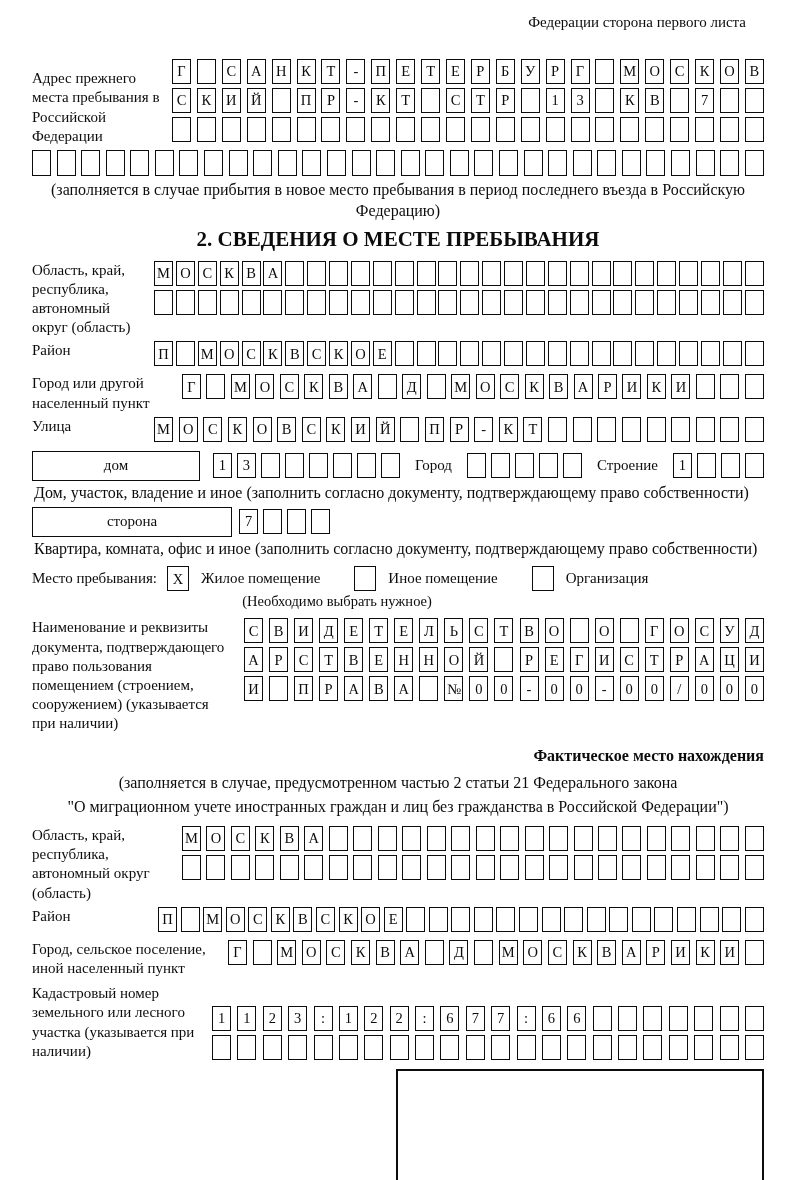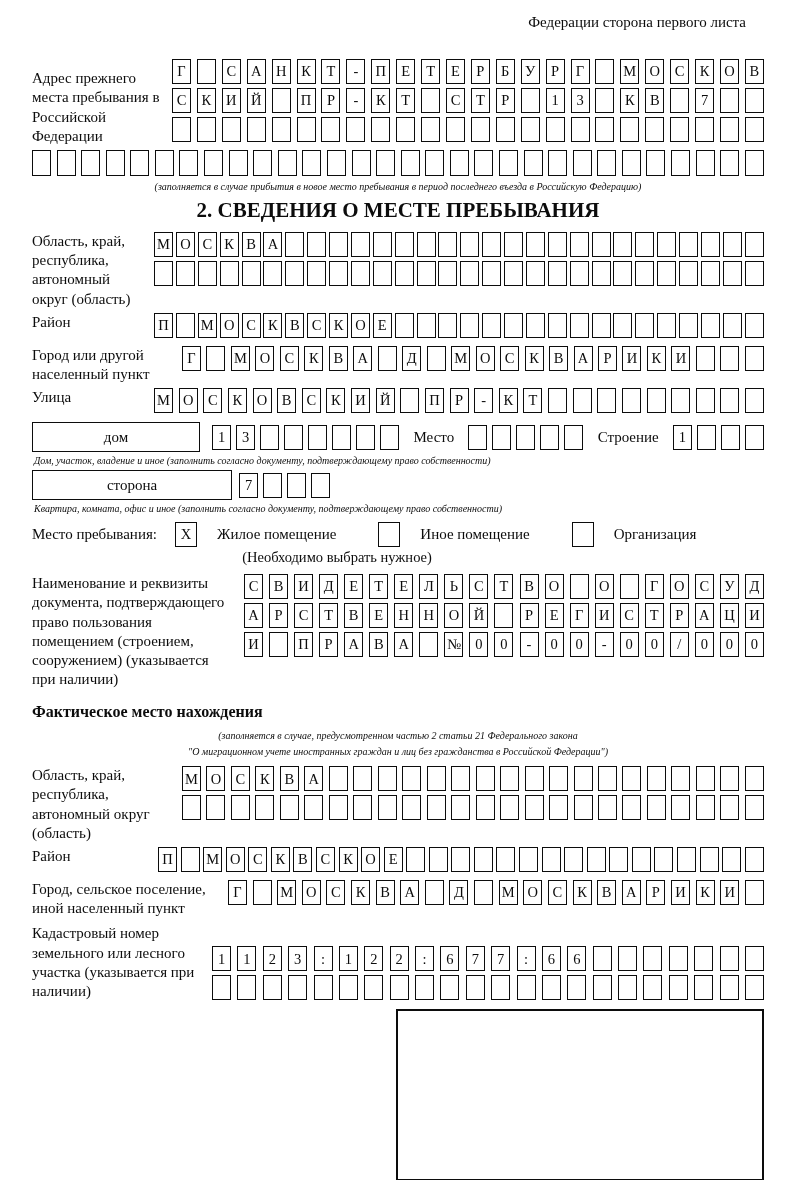--- a/index.html
+++ b/index.html
@@ -15,37 +15,37 @@
   .w126{width:126px} .w196{width:196px} .w180{width:180px}
   .rows { flex:1; min-width:0; }
 
   .cellrow { display:flex; justify-content:space-between; margin-bottom:4px; }
   .cell { flex:none; width:19px; height:25px; border:1.7px solid #0c0c0c;
           display:inline-flex; align-items:center; justify-content:center;
           font-size:14.5px; line-height:1; background:#fff; }
   .fullrow { width:100%; margin-top:1px; }
   .fullrow .cell { height:26px; }
 
-  .caption { font-size:10px; line-height:1.3;font-style:italic; }
+  .caption { font-size:16px; line-height:1.3; }
   .center { text-align:center; }
   .cap-left { margin:2px 0 3px 2px; }
 
   .heading { text-align:center; font-weight:bold; font-size:21px; margin:5px 0 9px; }
-  .heading2 { text-align:left; font-weight:bold; font-size:16px; margin:14px 0 8px; }
+  .heading2 { text-align:right; font-weight:bold; font-size:16px; margin:14px 0 8px; }
 
   .houserow { display:flex; align-items:center; justify-content:space-between; margin:5px 0 2px; }
   .widebox { width:168px; height:30px; border:1.7px solid #0c0c0c;
              display:flex; align-items:center; justify-content:center; font-size:15px; }
   .aptbox { width:200px; }
   .cellgroup { display:flex; gap:5px; }
   .inline-label { font-size:15px; padding:0 2px; }
 
   .aptrow { display:flex; align-items:center; gap:7px; margin:3px 0 2px; }
 
-  .stayrow { display:flex; align-items:center; margin:7px 0 2px; font-size:15px;gap:8px; }
+  .stayrow { display:flex; align-items:center; margin:7px 0 2px; font-size:15px; }
   .stay-label { margin-right:10px; }
   .opt-label { margin-right:34px; margin-left:12px; }
   .checkbox { width:22px; }
 
   .stay-note { width:610px; text-align:center; font-size:14.5px; margin-bottom:8px; }
 
   .docline { margin-top:4px; }
 
   .subnote { margin-bottom:3px; }
 
@@ -350,21 +350,21 @@
     <div class="cellgroup">
         <span class="cell">1</span>
         <span class="cell">3</span>
         <span class="cell"></span>
         <span class="cell"></span>
         <span class="cell"></span>
         <span class="cell"></span>
         <span class="cell"></span>
         <span class="cell"></span>
       </div>
-    <span class="inline-label">Место</span>
+    <span class="inline-label">Город</span>
     <div class="cellgroup">
         <span class="cell"></span>
         <span class="cell"></span>
         <span class="cell"></span>
         <span class="cell"></span>
         <span class="cell"></span>
       </div>
     <span class="inline-label">Строение</span>
     <div class="cellgroup">
         <span class="cell">1</span>

